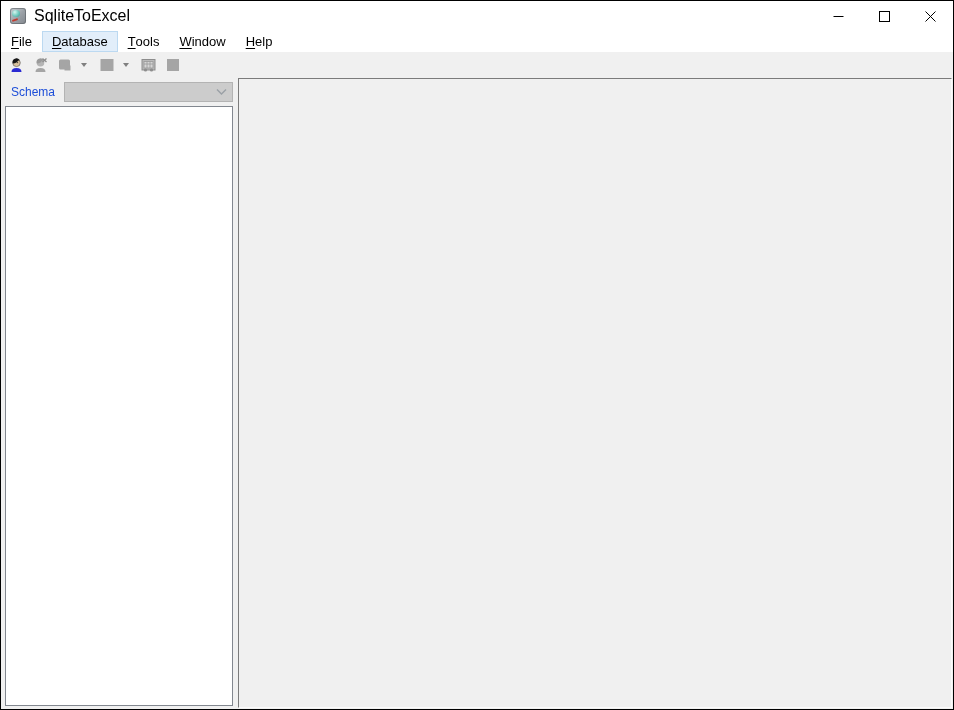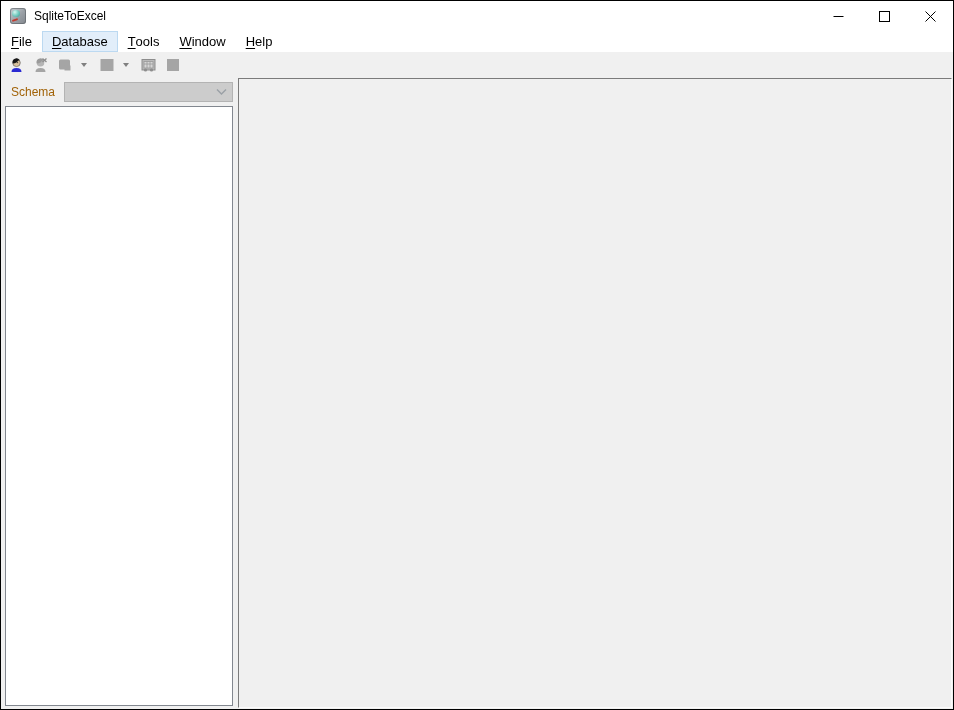--- a/index.html
+++ b/index.html
@@ -20,21 +20,21 @@
     box-shadow:inset 0 0 0 1px rgba(90,95,100,.6);
   }
   .app-icon .sphere {
     position:absolute; left:2px; top:2px; width:8px; height:7px; border-radius:50%;
     background:radial-gradient(circle at 35% 30%, #d8f5ef 0%, #7fd0c6 45%, #2d9d94 100%);
   }
   .app-icon .red-mark {
     position:absolute; left:2px; bottom:3px; width:6px; height:2px;
     background:#c23b2e; transform:rotate(-18deg); border-radius:1px;
   }
-  .title-text { margin-left:8px; font-size:12px; color:#000; }
+  .title-text { margin-left:8px; font-size:16px; color:#000; }
   .caption-buttons { margin-left:auto; display:flex; height:100%; }
   .caption-btn { width:46px; height:100%; display:flex; align-items:center; justify-content:center; background:transparent; }
   .caption-btn svg { display:block; }
 
   
   .menubar { height:21px; flex:0 0 auto; background:#ffffff; display:flex; align-items:stretch; font-size:13px; color:#000; }
   .menu-item { display:flex; align-items:center; padding:0 9px; border:1px solid transparent; }
   .menu-item.highlighted { background:#e2eefa; border-color:#bcd9f1; }
   .menu-item u { text-decoration:underline; text-underline-offset:2px; }
 
@@ -43,21 +43,21 @@
   .tool-btn { width:23px; height:22px; display:flex; align-items:center; justify-content:center; flex:0 0 auto; margin-right:1px; }
   .tool-drop { width:13px; height:22px; display:flex; align-items:center; justify-content:center; flex:0 0 auto; margin-right:5px; }
   .drop-arrow { width:0; height:0; border-left:3.5px solid transparent; border-right:3.5px solid transparent; border-top:4px solid #7f7f7f; }
   .tool-btn svg { display:block; }
 
   
   .content { flex:1; display:flex; background:#f0f0f0; min-height:0; }
 
   .left-panel { width:234px; flex:0 0 auto; display:flex; flex-direction:column; background:#f0f0f0; }
   .schema-row { height:28px; flex:0 0 auto; display:flex; align-items:center; }
-  .schema-label { font-size:12px; color:#a16207; margin-left:10px; }
+  .schema-label { font-size:12px; color:#1d4ed8; margin-left:10px; }
   .schema-combo {
     flex:1; height:20px; margin-left:9px; margin-right:2px; box-sizing:border-box;
     background:#cccccc; border:1px solid #b3b3b3; position:relative;
   }
   .schema-combo .chevron { position:absolute; right:5px; top:5px; }
 
   .table-list {
     flex:1; background:#ffffff; border:1px solid #82878f;
     margin:0 2px 3px 4px; overflow:auto;
   }

